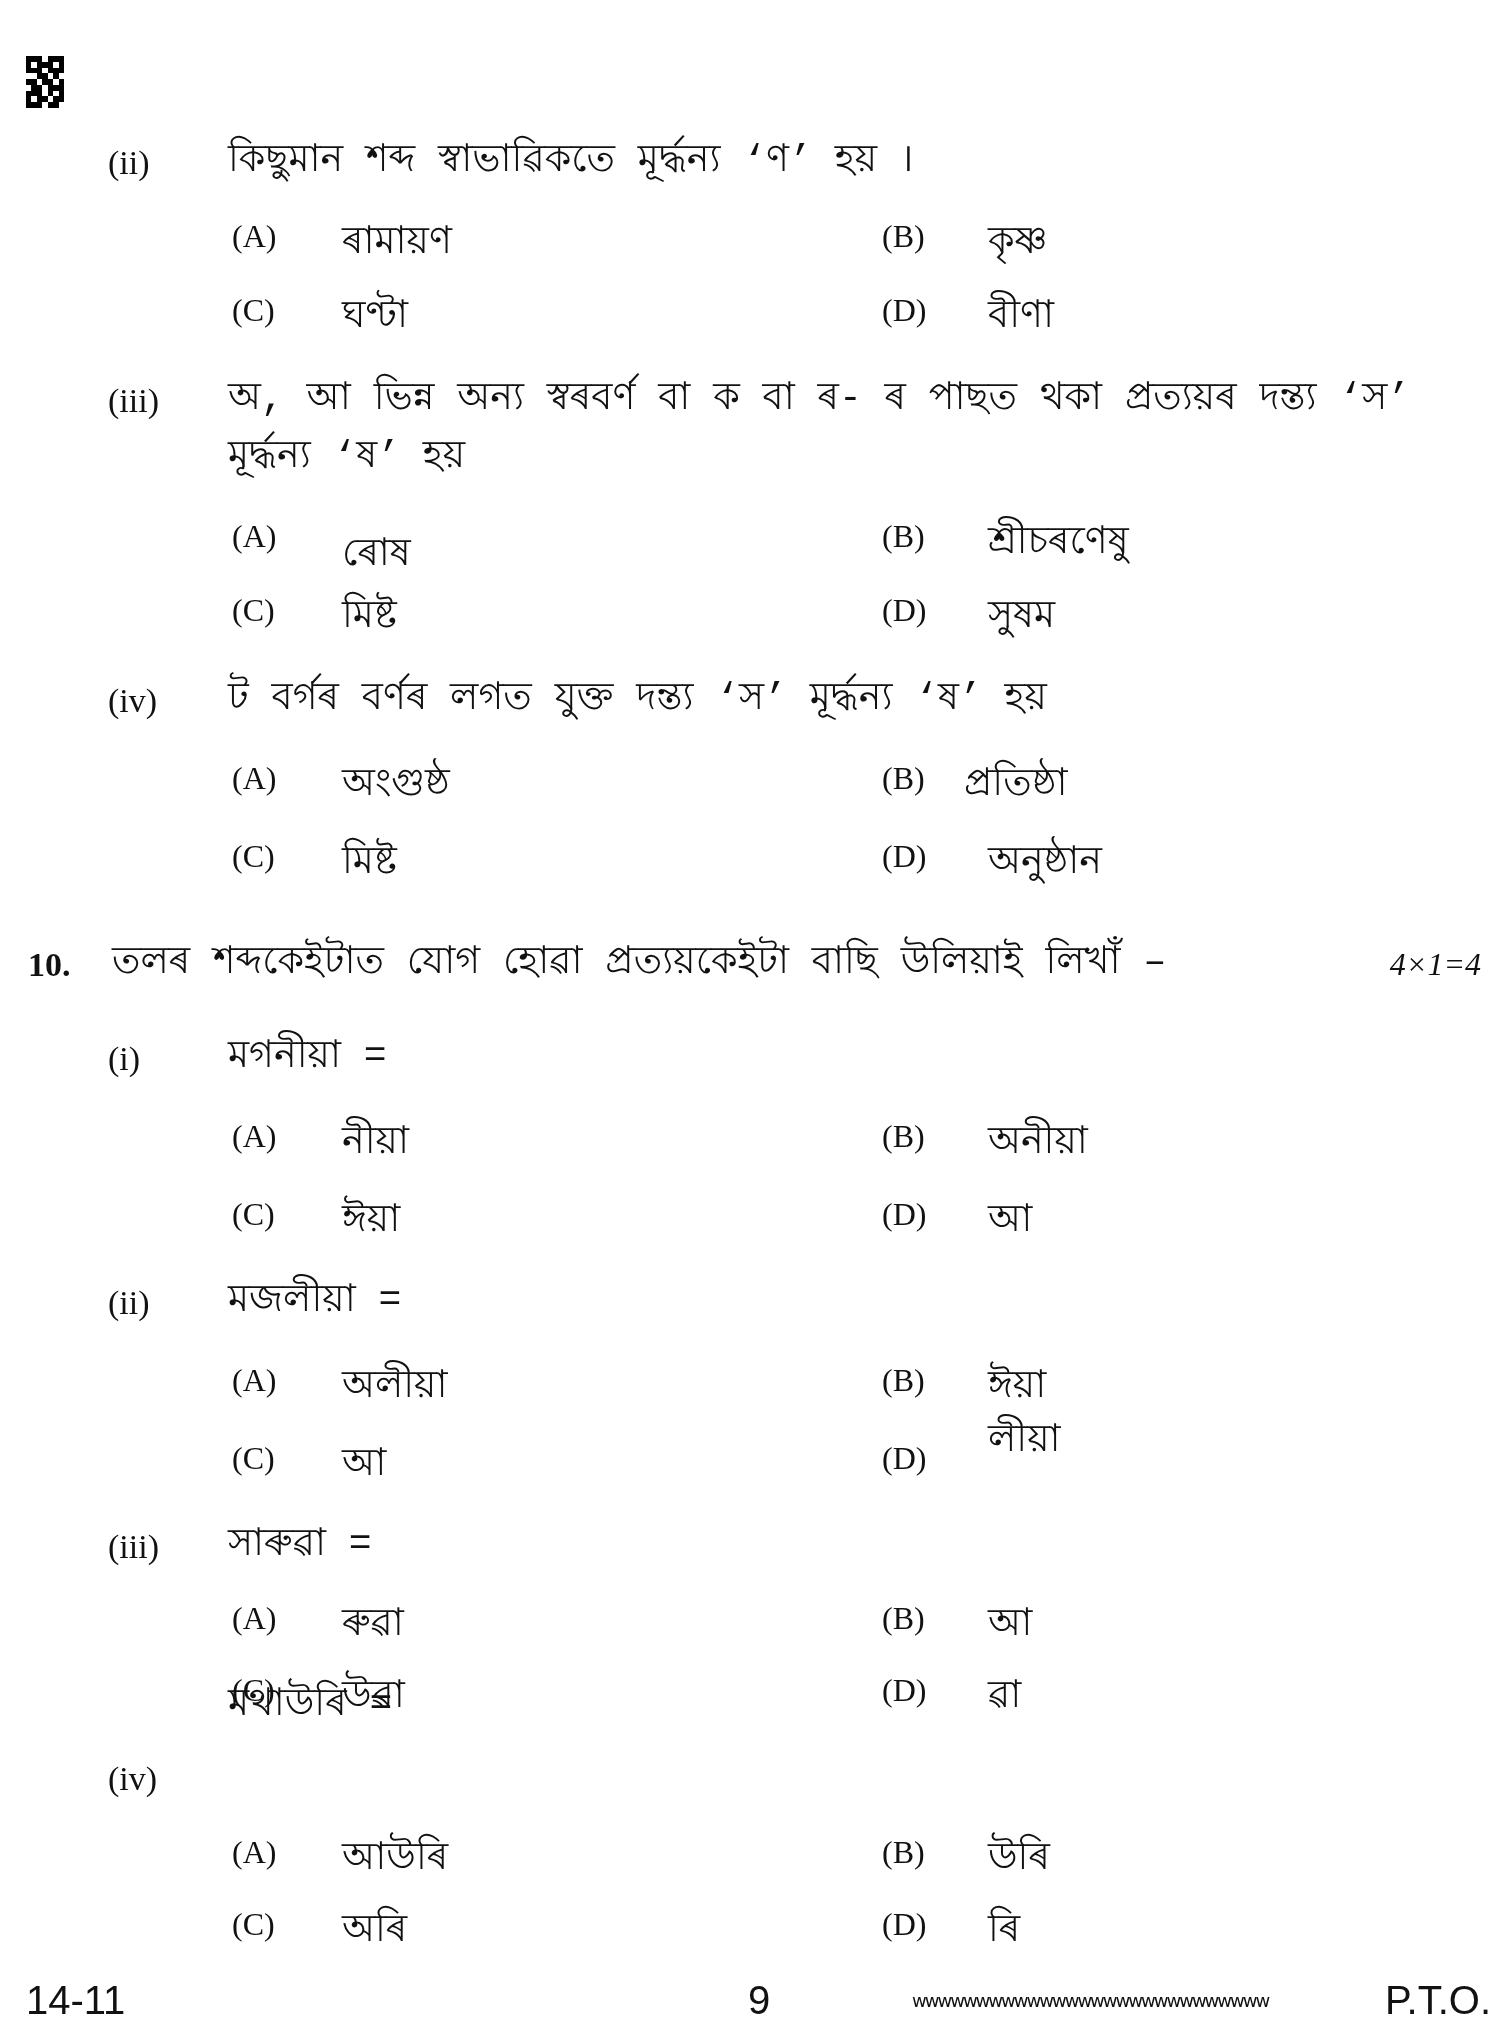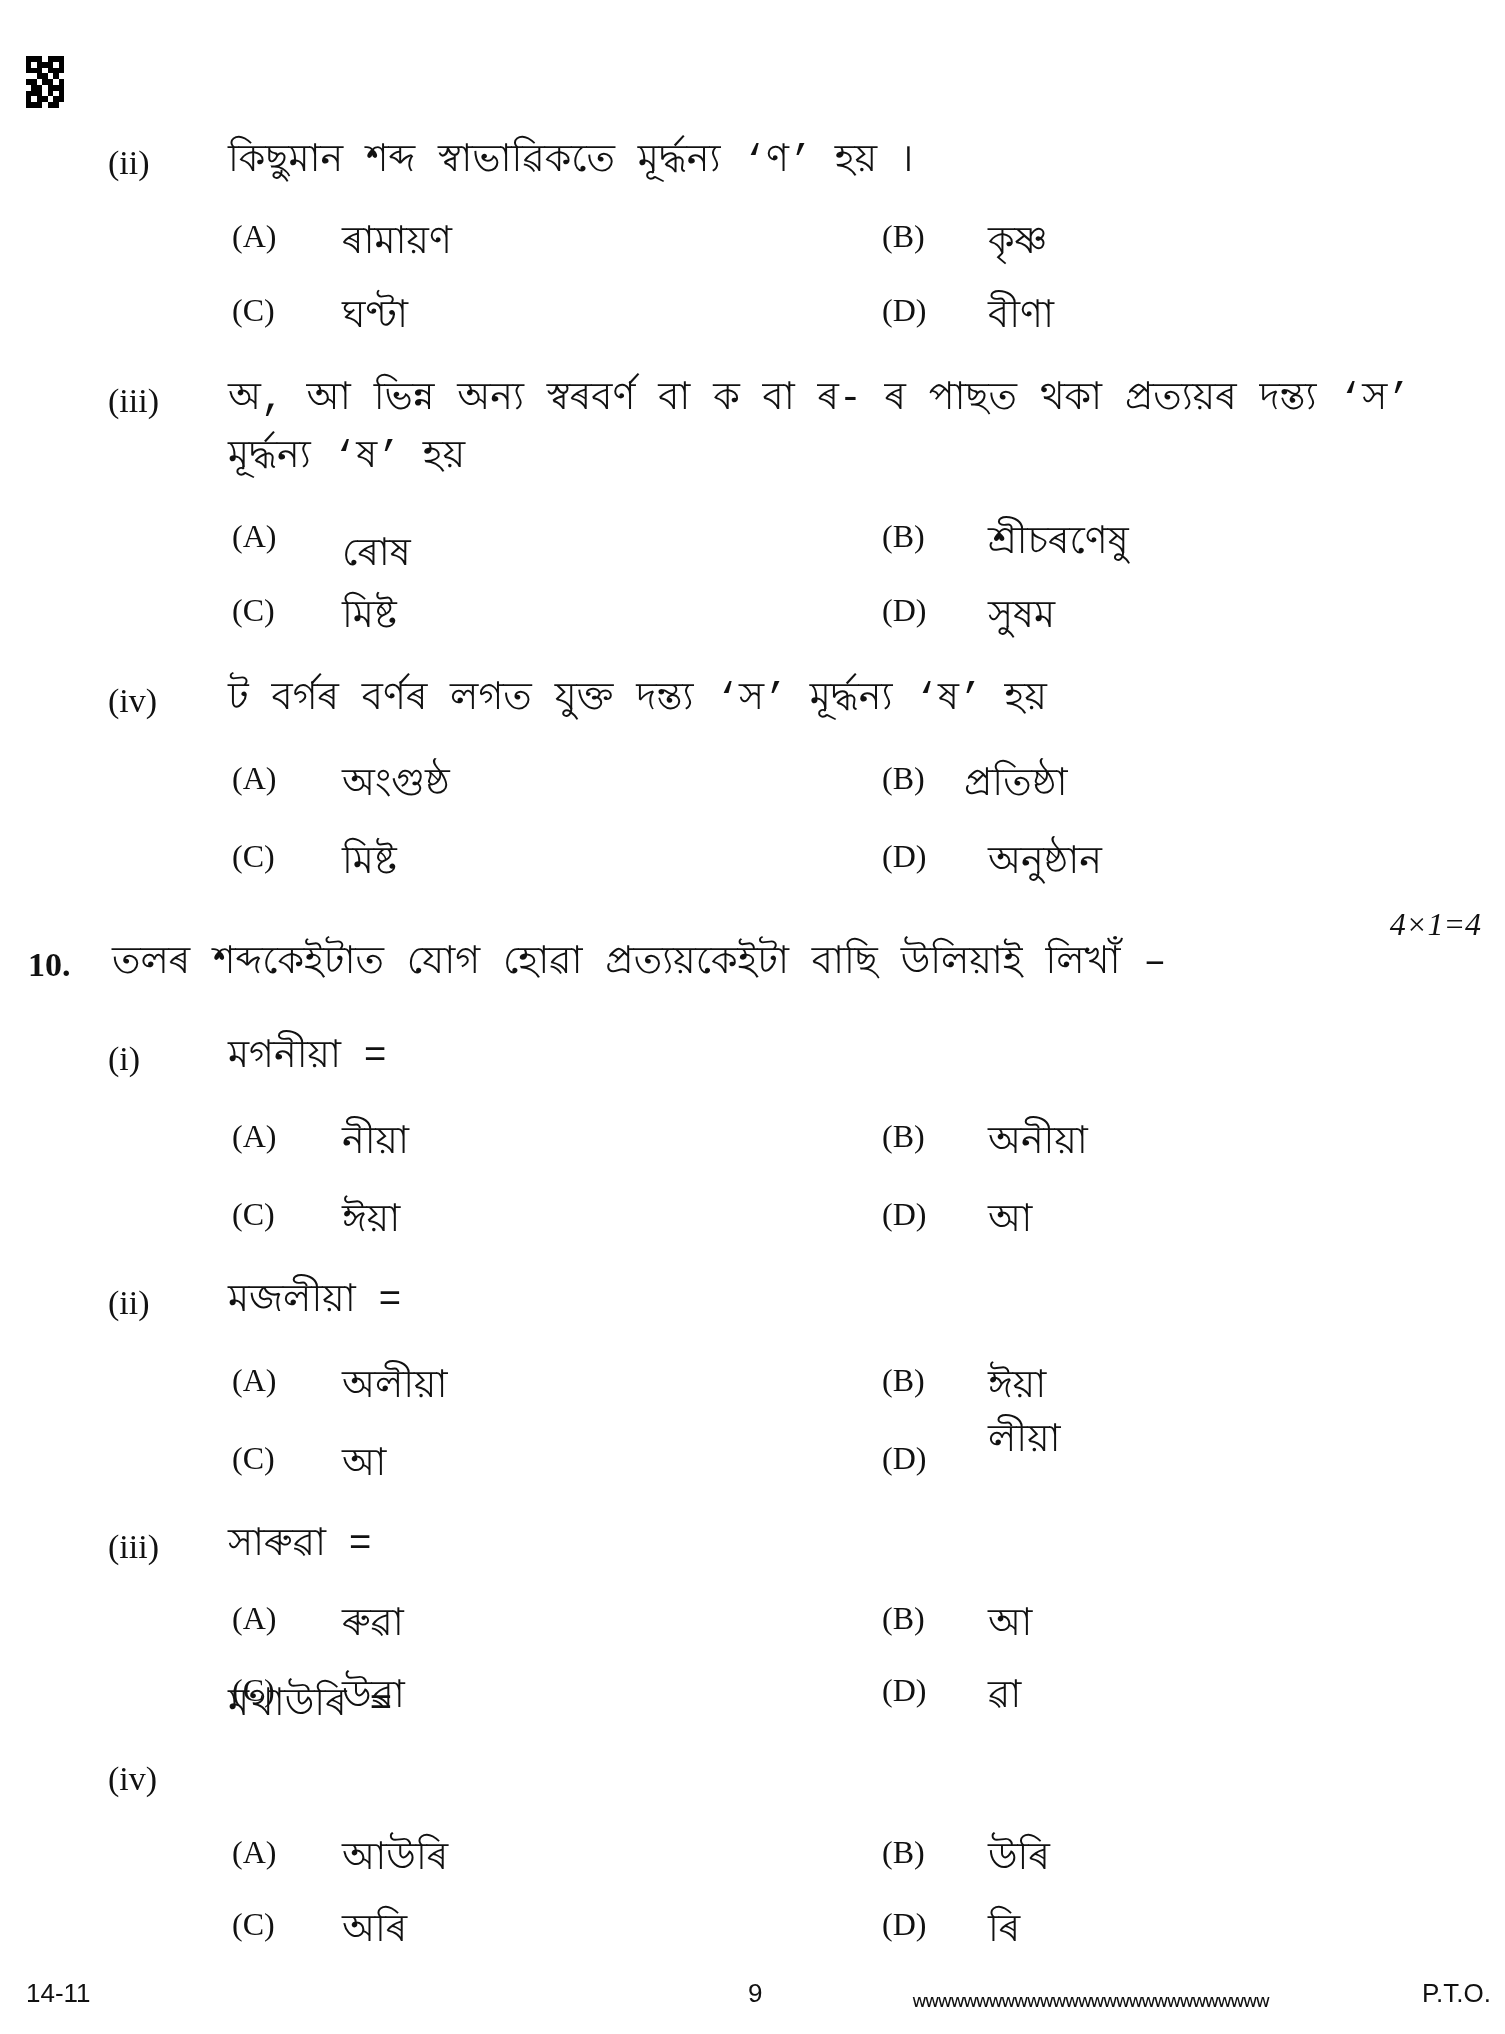--- a/index.html
+++ b/index.html
@@ -36,21 +36,21 @@
     font-weight: bold; font-size: 34px;
   }
   .marks {
     position: absolute; right: 24px;
     font-family: "Liberation Serif", "DejaVu Serif", serif;
     font-style: italic; font-size: 32px;
   }
   .footer {
     position: absolute; top: 1978px;
     font-family: "Liberation Sans", "DejaVu Sans", sans-serif;
-    font-size: 26px;
+    font-size: 40px;
   }
   .squiggle {
     position: absolute; top: 1990px; left: 912px;
     font-family: "DejaVu Sans", sans-serif; font-size: 18px; letter-spacing: -2px;
   }
 </style>
 </head>
 <body>
 
 <div class="qr">
@@ -154,21 +154,21 @@
   <div class="opt-text" style="left:964px;top:752px">প্ৰতিষ্ঠা</div>
   <div class="opt-label" style="left:232px;top:838px">(C)</div>
   <div class="opt-text" style="left:342px;top:830px">মিষ্ট</div>
   <div class="opt-label" style="left:882px;top:838px">(D)</div>
   <div class="opt-text" style="left:988px;top:830px">অনুষ্ঠান</div>
 </div>
 
 <div>
   <div class="q-num" style="top:946px">10.</div>
   <div class="sub-text" style="left:112px;top:934px;width:1150px">তলৰ শব্দকেইটাত যোগ হোৱা প্ৰত্যয়কেইটা বাছি উলিয়াই লিখাঁ –</div>
-  <div class="marks" style="top:906px">4×1=4</div>
+  <div class="marks" style="top:946px">4×1=4</div>
 </div>
 
 <div>
   <div class="sub-num" style="top:1040px">(i)</div>
   <div class="sub-text" style="top:1028px">মগনীয়া =</div>
   <div class="opt-label" style="left:232px;top:1118px">(A)</div>
   <div class="opt-text" style="left:342px;top:1110px">নীয়া</div>
   <div class="opt-label" style="left:882px;top:1118px">(B)</div>
   <div class="opt-text" style="left:988px;top:1110px">অনীয়া</div>
   <div class="opt-label" style="left:232px;top:1196px">(C)</div>

